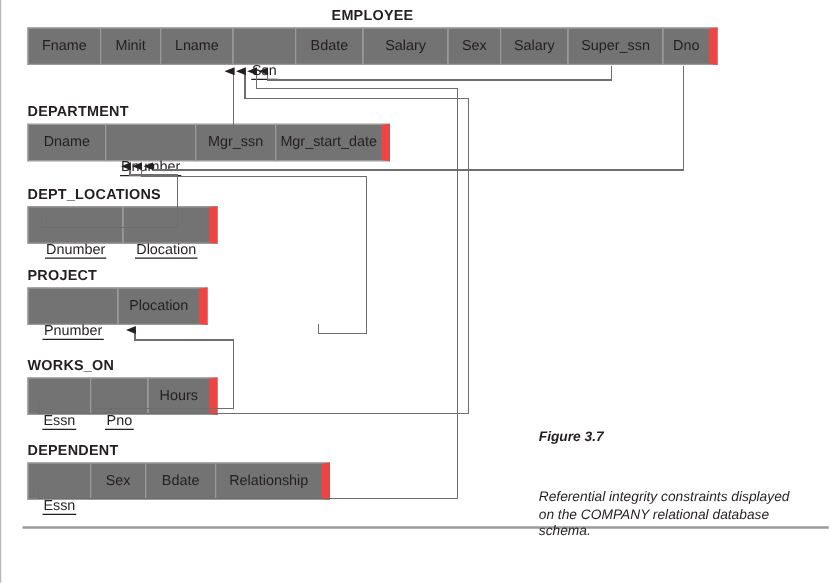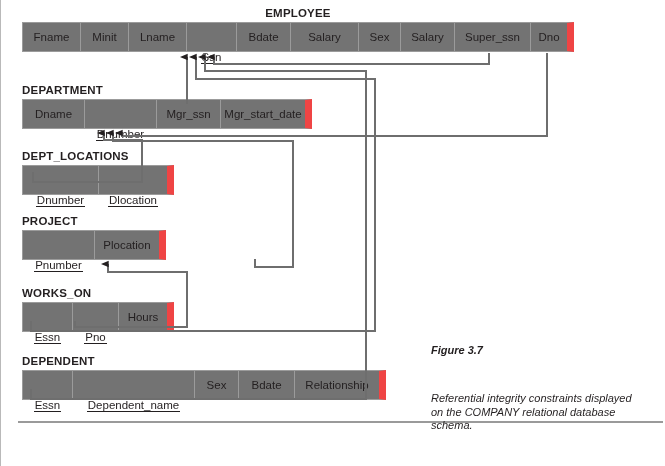--- a/index.html
+++ b/index.html
@@ -147,23 +147,20 @@
       </div>
   </div>
 </div>
 
 <div class="rel" id="rel-dependent" style="left:22px;top:355px;">
   <div class="rel-name">DEPENDENT</div>
   <div class="rel-row">
     <div class="attr pk" style="width:50px">
         <span class="lbl">Essn</span>
       </div>
-    <div class="attr pk" style="width:122px">
-        <span class="lbl">Dependent_name</span>
-      </div>
     <div class="attr" style="width:44px">
         <span class="lbl">Sex</span>
       </div>
     <div class="attr" style="width:56px">
         <span class="lbl">Bdate</span>
       </div>
     <div class="attr" style="width:92px">
         <span class="lbl">Relationship</span>
       </div>
   </div>

